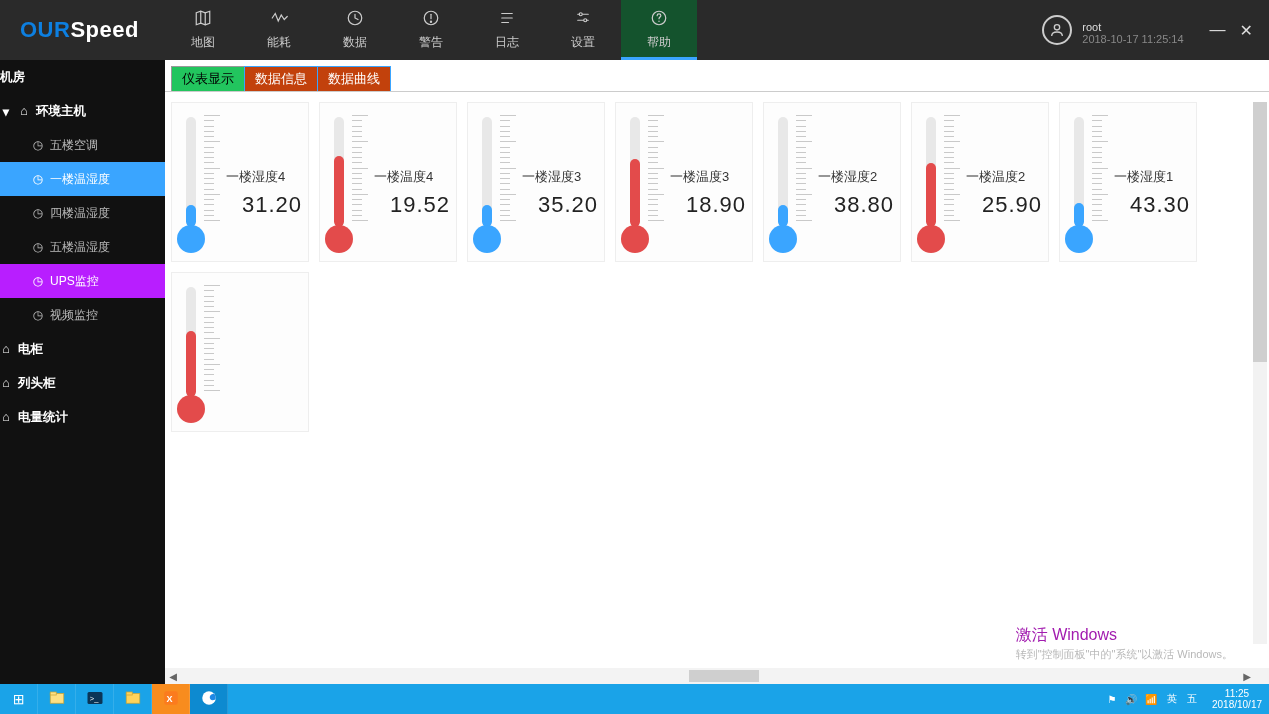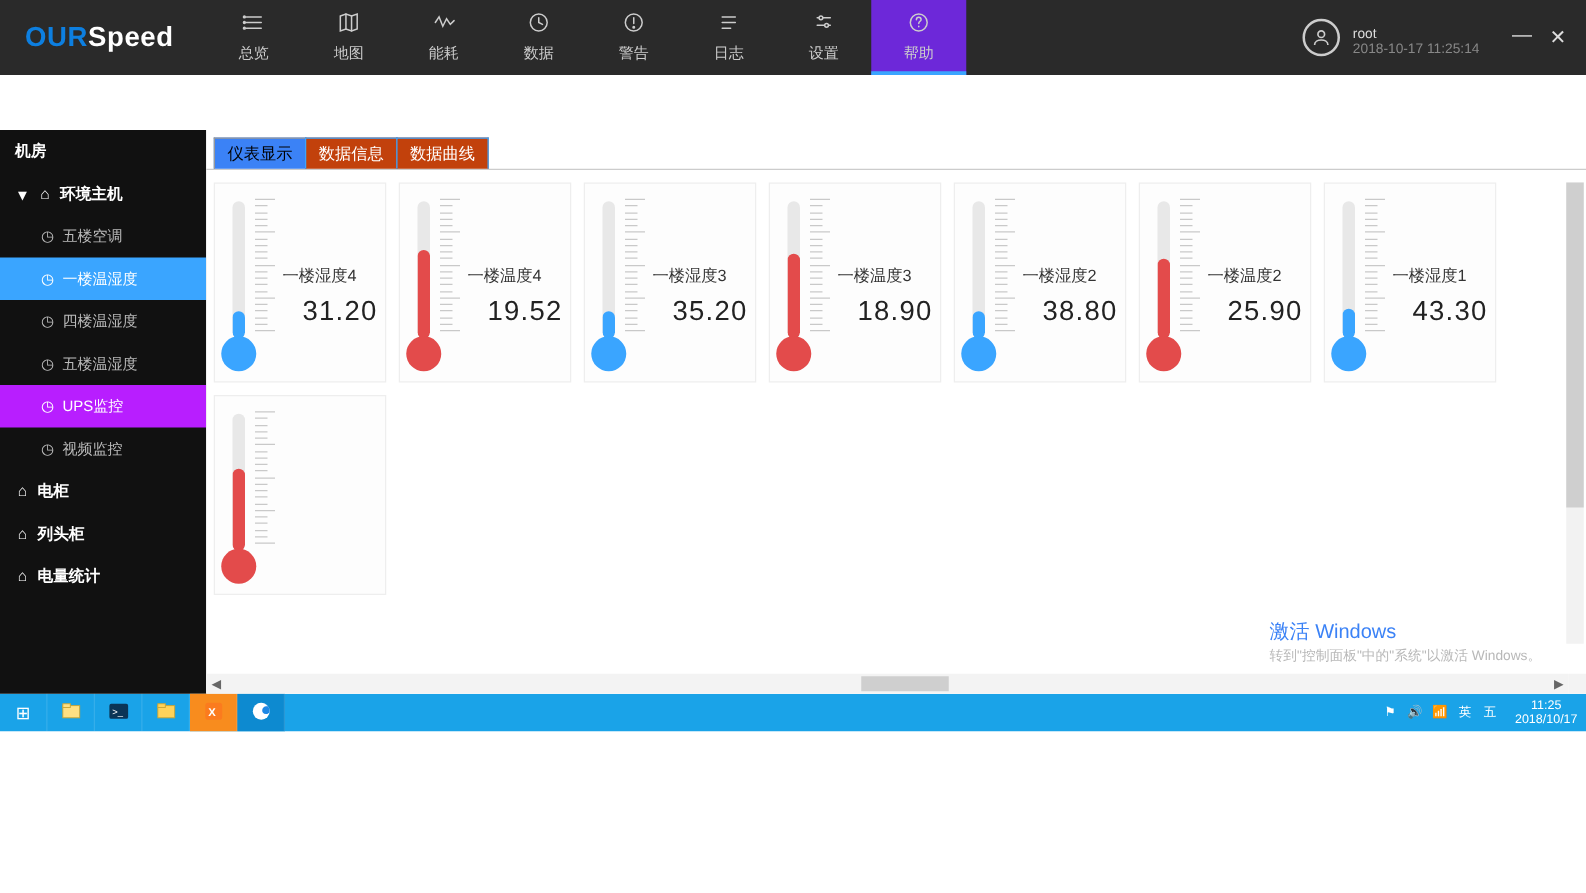--- a/index.html
+++ b/index.html
@@ -1,47 +1,47 @@
 <!DOCTYPE html>
 <html><head>
 <meta charset="utf-8">
 <style>
   * { margin: 0; padding: 0; box-sizing: border-box; }
   html, body { width: 1269px; height: 714px; font-family: "Microsoft YaHei", Arial, sans-serif; overflow: hidden; background: #fff; }
-  .app { width: 1269px; height: 555px; display: flex; flex-direction: column; background: #fff; gap: 44px; }
+  .app { width: 1269px; height: 684px; display: flex; flex-direction: column; background: #fff; }
 
   
   .topbar { height: 60px; background: #2a2a2a; display: flex; align-items: center; color: #fff; }
   .logo { width: 165px; padding-left: 20px; font-size: 22px; font-weight: bold; letter-spacing: 0.5px; }
   .logo .o1 { color: #0d7fe0; }
   .logo .rest { color: #fff; }
   .nav { display: flex; align-items: stretch; height: 60px; }
   .nav-item { width: 76px; display: flex; flex-direction: column; align-items: center; justify-content: center; font-size: 12px; color: #ccc; cursor: pointer; position: relative; }
   .nav-item svg { margin-bottom: 4px; }
-  .nav-item.active { background: #6d28d9; }
+  .nav-item.active { background: #14532d; }
   .nav-item.active::after { content: ""; position: absolute; bottom: 0; left: 0; width: 100%; height: 3px; background: #3aa5ff; }
   .topbar-spacer { flex: 1; }
   .userbox { display: flex; align-items: flex-end; gap: 10px; color: #ddd; font-size: 11px; margin-right: 10px; }
   .avatar { width: 30px; height: 30px; border: 2px solid #ccc; border-radius: 50%; display: flex; align-items: center; justify-content: center; }
   .winbtns { display: flex; gap: 14px; padding: 0 16px; color: #ddd; font-size: 16px; }
   .winbtns span { cursor: pointer; }
 
   
   .body { flex: 1; display: flex; min-height: 0; }
   .sidebar { width: 165px; background: #111; color: #bbb; font-size: 12.5px; overflow-y: auto; }
-  .sb-row { display: flex; align-items: center; height: 34px; padding-left: 12px; gap: 6px; cursor: pointer; }
+  .sb-row { display: flex; align-items: center; height: 34px; gap: 6px; cursor: pointer; }
   .sb-row.section { font-weight: bold; color: #fff; }
   .sb-row.child { padding-left: 32px; font-size: 12px; }
   .sb-row.selected { background: #3aa5ff; color: #fff; }
   .sb-row.purple { background: #b81eff; color: #fff; }
   .sb-icon { width: 12px; display: inline-flex; justify-content: center; }
 
   .main { flex: 1; display: flex; flex-direction: column; min-width: 0; background: #fff; }
   .tabs { height: 26px; display: flex; align-items: stretch; border-bottom: 1px solid #ccc; padding-left: 6px; margin-top: 6px; }
-  .tab { padding: 0 10px; font-size: 13px; display: flex; align-items: center; border: 1px solid #999; border-bottom: none; background: #3b82f6; margin-right: -1px; cursor: pointer; }
+  .tab { padding: 0 10px; font-size: 13px; display: flex; align-items: center; border: 1px solid #999; border-bottom: none; background: #22c55e; margin-right: -1px; cursor: pointer; }
   .tab.inactive { background: #c2410c; color: #fff; border-color: #3aa5ff; }
   .content { flex: 1; overflow: auto; padding: 10px 6px; position: relative; }
   .content-inner { display: flex; flex-wrap: wrap; gap: 10px; align-content: flex-start; }
   .scrolltrack { position: absolute; right: 2px; top: 10px; bottom: 40px; width: 14px; background: #f2f2f2; }
   .scrollthumb { position: absolute; right: 2px; top: 10px; width: 14px; height: 260px; background: #cfcfcf; }
 
   
   .card { width: 138px; height: 160px; border: 1px solid #eee; background: #fdfdfd; display: flex; align-items: center; position: relative; }
   .therm { width: 54px; height: 150px; position: relative; display: flex; flex-direction: column; align-items: center; }
   .ticks { position: absolute; left: 32px; top: 8px; bottom: 36px; width: 18px; display: flex; flex-direction: column; justify-content: space-between; }
@@ -78,31 +78,20 @@
 
 <div class="app">
 
   <div class="topbar">
     <div class="logo">
       <span class="o1">OUR</span><span class="rest">Speed</span>
     </div>
     <div class="nav" id="nav">
         <div class="nav-item">
           <span><svg width="20" height="18" viewBox="0 0 24 24" fill="none" stroke="#ccc" stroke-width="1.6" stroke-linecap="round">
-              <line x1="4" y1="6" x2="20" y2="6"></line>
-              <line x1="4" y1="12" x2="20" y2="12"></line>
-              <line x1="4" y1="18" x2="20" y2="18"></line>
-              <circle cx="2" cy="6" r="1" fill="#ccc"></circle>
-              <circle cx="2" cy="12" r="1" fill="#ccc"></circle>
-              <circle cx="2" cy="18" r="1" fill="#ccc"></circle>
-            </svg></span>
-          <span>总览</span>
-        </div>
-        <div class="nav-item">
-          <span><svg width="20" height="18" viewBox="0 0 24 24" fill="none" stroke="#ccc" stroke-width="1.6" stroke-linecap="round">
               <path d="M3 5l6-2 6 2 6-2v16l-6 2-6-2-6 2z"></path>
               <line x1="9" y1="3" x2="9" y2="19"></line>
               <line x1="15" y1="5" x2="15" y2="21"></line>
             </svg></span>
           <span>地图</span>
         </div>
         <div class="nav-item">
           <span><svg width="20" height="18" viewBox="0 0 24 24" fill="none" stroke="#ccc" stroke-width="1.6" stroke-linecap="round">
               <polyline points="3 12 7 6 11 16 15 8 19 14 23 10"></polyline>
             </svg></span>
@@ -504,21 +493,21 @@
                   <span class=""></span>
                   <span class="long"></span>
                 </div>
       <div class="bulb"></div>
     </div>
             </div>
           </div>
         <div class="scrolltrack"></div>
         <div class="scrollthumb"></div>
         <div class="watermark">
-          <div style="font-size:16px;color:#3b82f6">激活 Windows</div>
+          <div style="font-size:16px;color:#a21caf">激活 Windows</div>
           <div style="font-size:11px;color:#b8b8b8">转到"控制面板"中的"系统"以激活 Windows。</div>
         </div>
         <div class="hscroll">
           <div class="arrow">◀</div>
           <div class="track">
               <div class="thumb"></div>
             </div>
           <div class="arrow">▶</div>
         </div>
         <div class="corner-box"></div>

